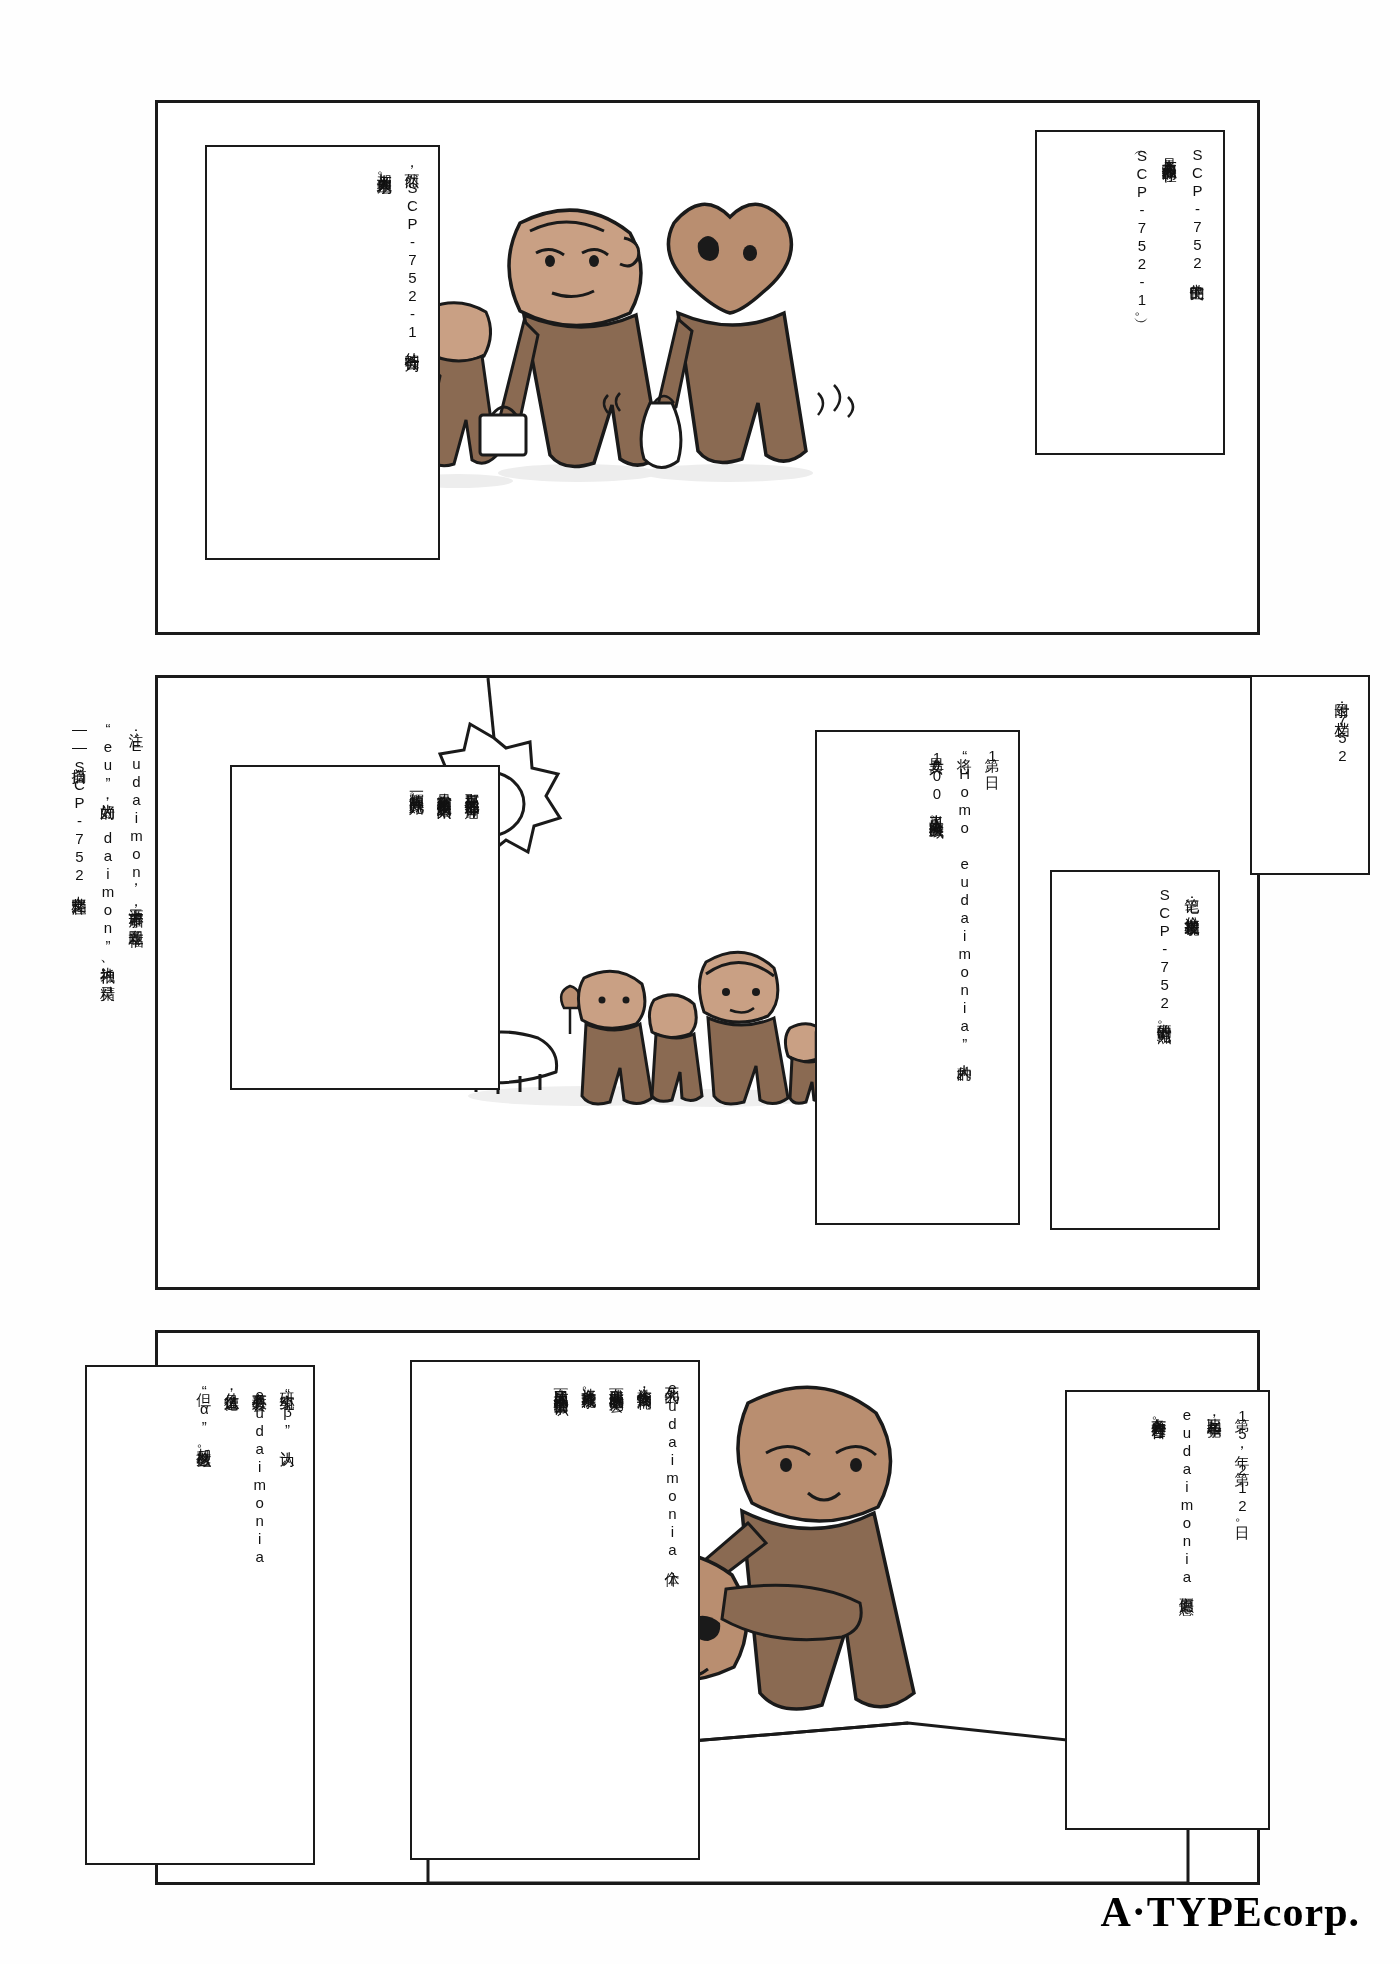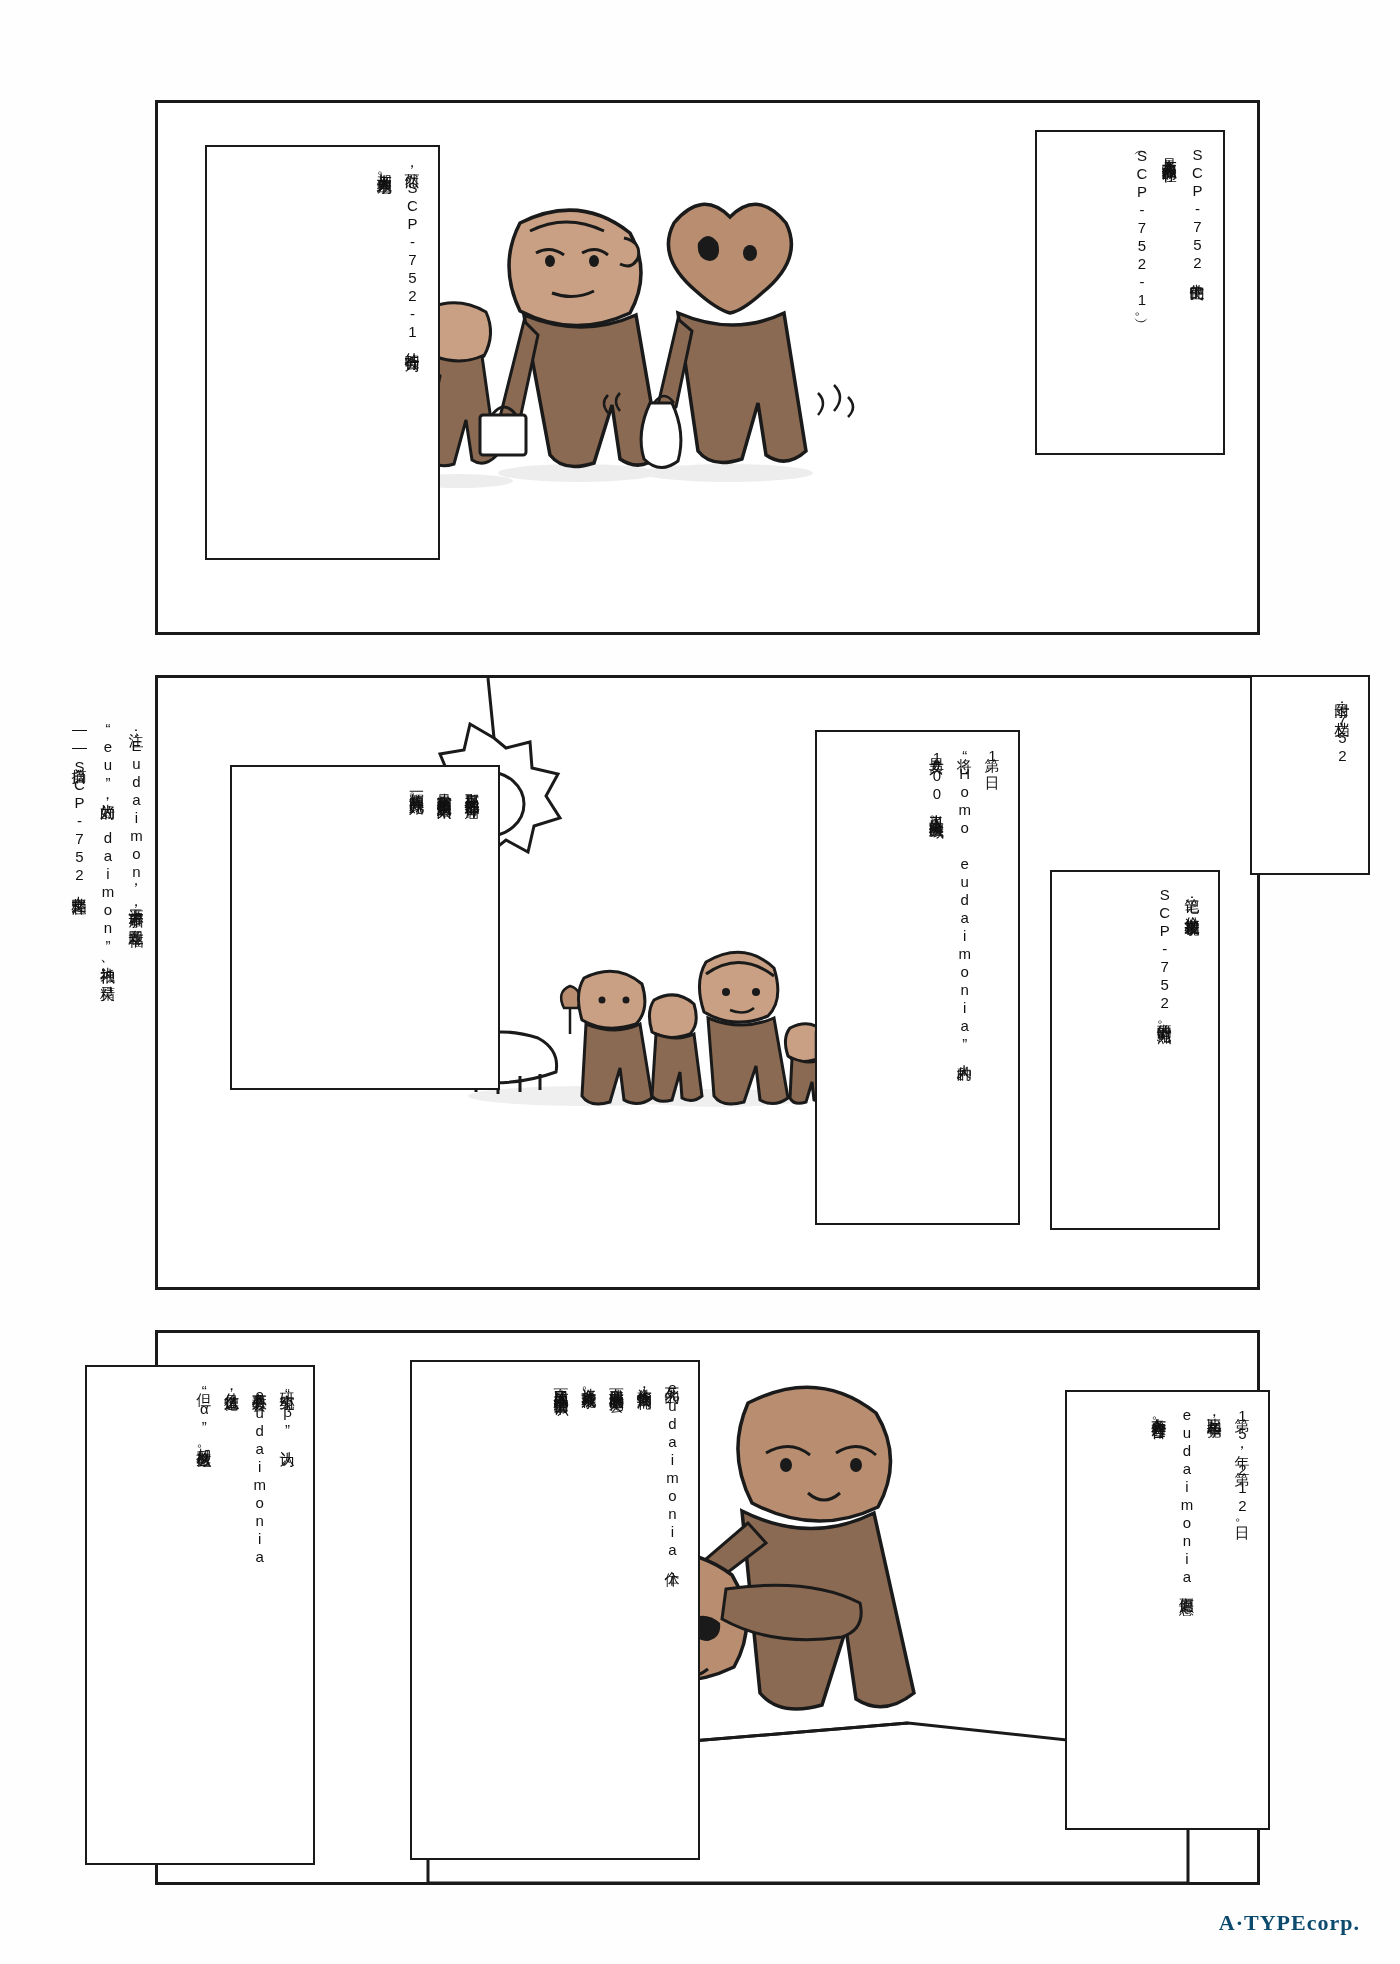--- a/index.html
+++ b/index.html
@@ -74,23 +74,23 @@
 
   #note-left    { left: 20px;   top: 720px; width: 130px; height: 520px; font-size: 15px; }
 
   
   .art { position: absolute; }
 
   .footer-logo {
     position: absolute;
     right: 40px;
     bottom: 28px;
-    font-size: 22px;
+    font-size: 42px;
     font-weight: bold;
-    color: #0c4a6e;
+    color: #000000;
     letter-spacing: 1px;
     font-family: "Liberation Serif", serif;
   }
 </style>
 </head>
 <body>
 
 <div class="page">
 
   <div class="vtext-plain" id="note-left">注：Eudaimon，源于古希腊，意即幸福，

